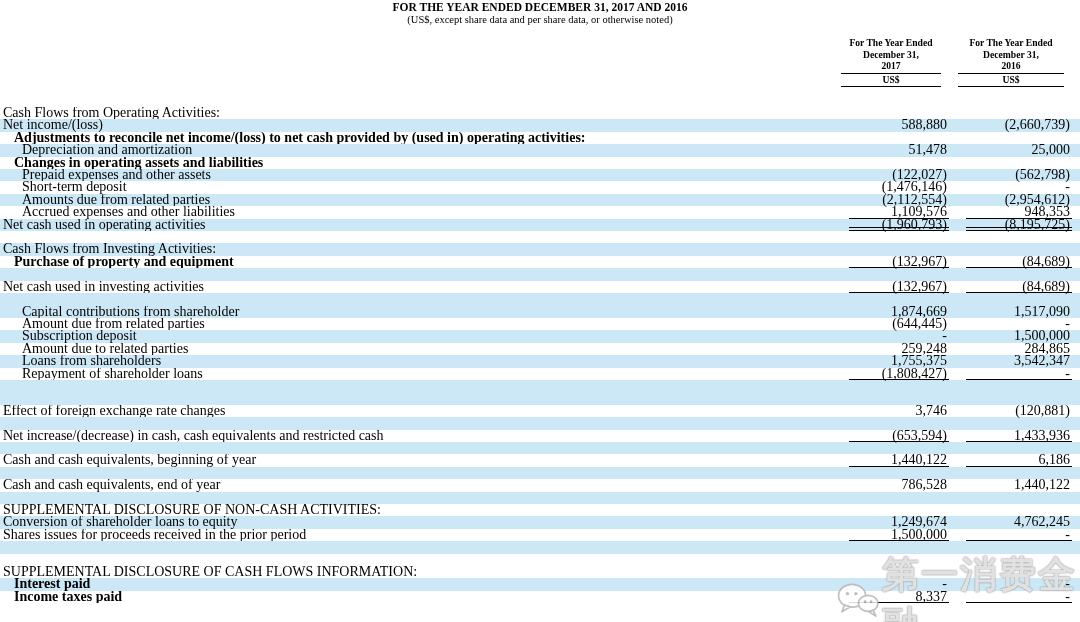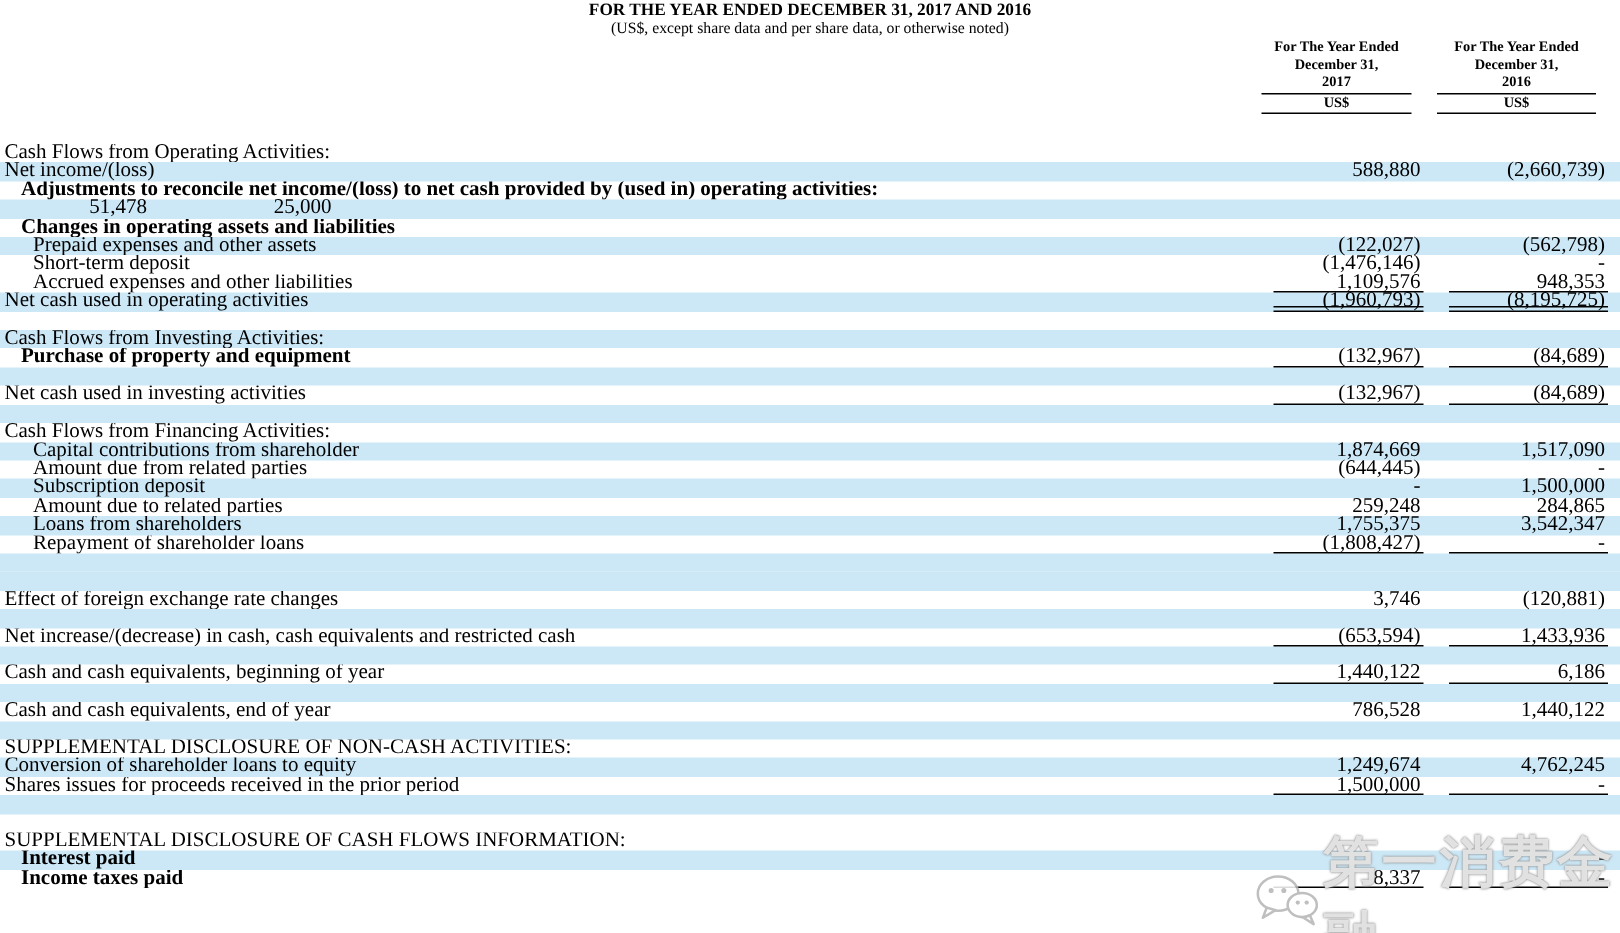--- a/index.html
+++ b/index.html
@@ -4,21 +4,21 @@
 <style>
   html,body{margin:0;padding:0;}
   body{
     width:1080px;height:622px;background:#ffffff;position:relative;overflow:hidden;
     font-family:"Liberation Serif","DejaVu Serif",serif;color:#000;
   }
   .doc-title-1{ text-align:center;font-weight:bold;font-size:11.5px;line-height:13px;padding-top:1px;}
   .doc-title-2{ text-align:center;font-weight:normal;font-size:10.5px;line-height:12px;}
 
   
-  .col-heads{display:flex;justify-content:flex-end;padding-right:8px;}
+  .col-heads{display:flex;justify-content:flex-end;margin-top:11px;padding-right:8px;}
   .col-head{width:100px;text-align:center;font-weight:bold;font-size:9.6px;line-height:11.5px;}
   .col-head.second{width:106px;}
   .col-gap{width:17px;}
   .col-head .year-line{border-bottom:1.4px solid #000;padding-bottom:1px;}
   .col-head .unit-line{border-bottom:1.4px solid #000;padding-bottom:1px;}
 
   
   .tbl{margin-top:20px;}
   .row{display:flex;align-items:stretch;height:12.42px;font-size:14px;line-height:12.4px;}
   .row.shaded{background:#cce8f7;}
@@ -85,20 +85,21 @@
       <div class="rmarg"></div>
     </div>
     <div class="row">
       <div class="lbl ind1">Adjustments to reconcile net income/(loss) to net cash provided by (used in) operating activities:</div>
       <div class="val v1"></div>
       <div class="vgap"></div>
       <div class="val v2"></div>
       <div class="rmarg"></div>
     </div>
     <div class="row shaded">
+      <div class="lbl ind2">Depreciation and amortization</div>
       <div class="val v1">51,478</div>
       <div class="vgap"></div>
       <div class="val v2">25,000</div>
       <div class="rmarg"></div>
     </div>
     <div class="row">
       <div class="lbl ind1">Changes in operating assets and liabilities</div>
       <div class="val v1"></div>
       <div class="vgap"></div>
       <div class="val v2"></div>
@@ -109,20 +110,27 @@
       <div class="val v1">(122,027)</div>
       <div class="vgap"></div>
       <div class="val v2">(562,798)</div>
       <div class="rmarg"></div>
     </div>
     <div class="row">
       <div class="lbl ind2">Short-term deposit</div>
       <div class="val v1">(1,476,146)</div>
       <div class="vgap"></div>
       <div class="val v2">-</div>
+      <div class="rmarg"></div>
+    </div>
+    <div class="row shaded">
+      <div class="lbl ind2">Amounts due from related parties</div>
+      <div class="val v1">(2,112,554)</div>
+      <div class="vgap"></div>
+      <div class="val v2">(2,954,612)</div>
       <div class="rmarg"></div>
     </div>
     <div class="row b-s">
       <div class="lbl ind2">Accrued expenses and other liabilities</div>
       <div class="val v1">1,109,576</div>
       <div class="vgap"></div>
       <div class="val v2">948,353</div>
       <div class="rmarg"></div>
     </div>
     <div class="row shaded b-d">
@@ -162,27 +170,20 @@
     </div>
     <div class="row b-s">
       <div class="lbl ind0">Net cash used in investing activities</div>
       <div class="val v1">(132,967)</div>
       <div class="vgap"></div>
       <div class="val v2">(84,689)</div>
       <div class="rmarg"></div>
     </div>
     <div class="row shaded">
       <div class="lbl ind0"></div>
-      <div class="val v1"></div>
-      <div class="vgap"></div>
-      <div class="val v2"></div>
-      <div class="rmarg"></div>
-    </div>
-    <div class="row">
-      <div class="lbl ind0">Cash Flows from Financing Activities:</div>
       <div class="val v1"></div>
       <div class="vgap"></div>
       <div class="val v2"></div>
       <div class="rmarg"></div>
     </div>
     <div class="row shaded">
       <div class="lbl ind2">Capital contributions from shareholder</div>
       <div class="val v1">1,874,669</div>
       <div class="vgap"></div>
       <div class="val v2">1,517,090</div>

